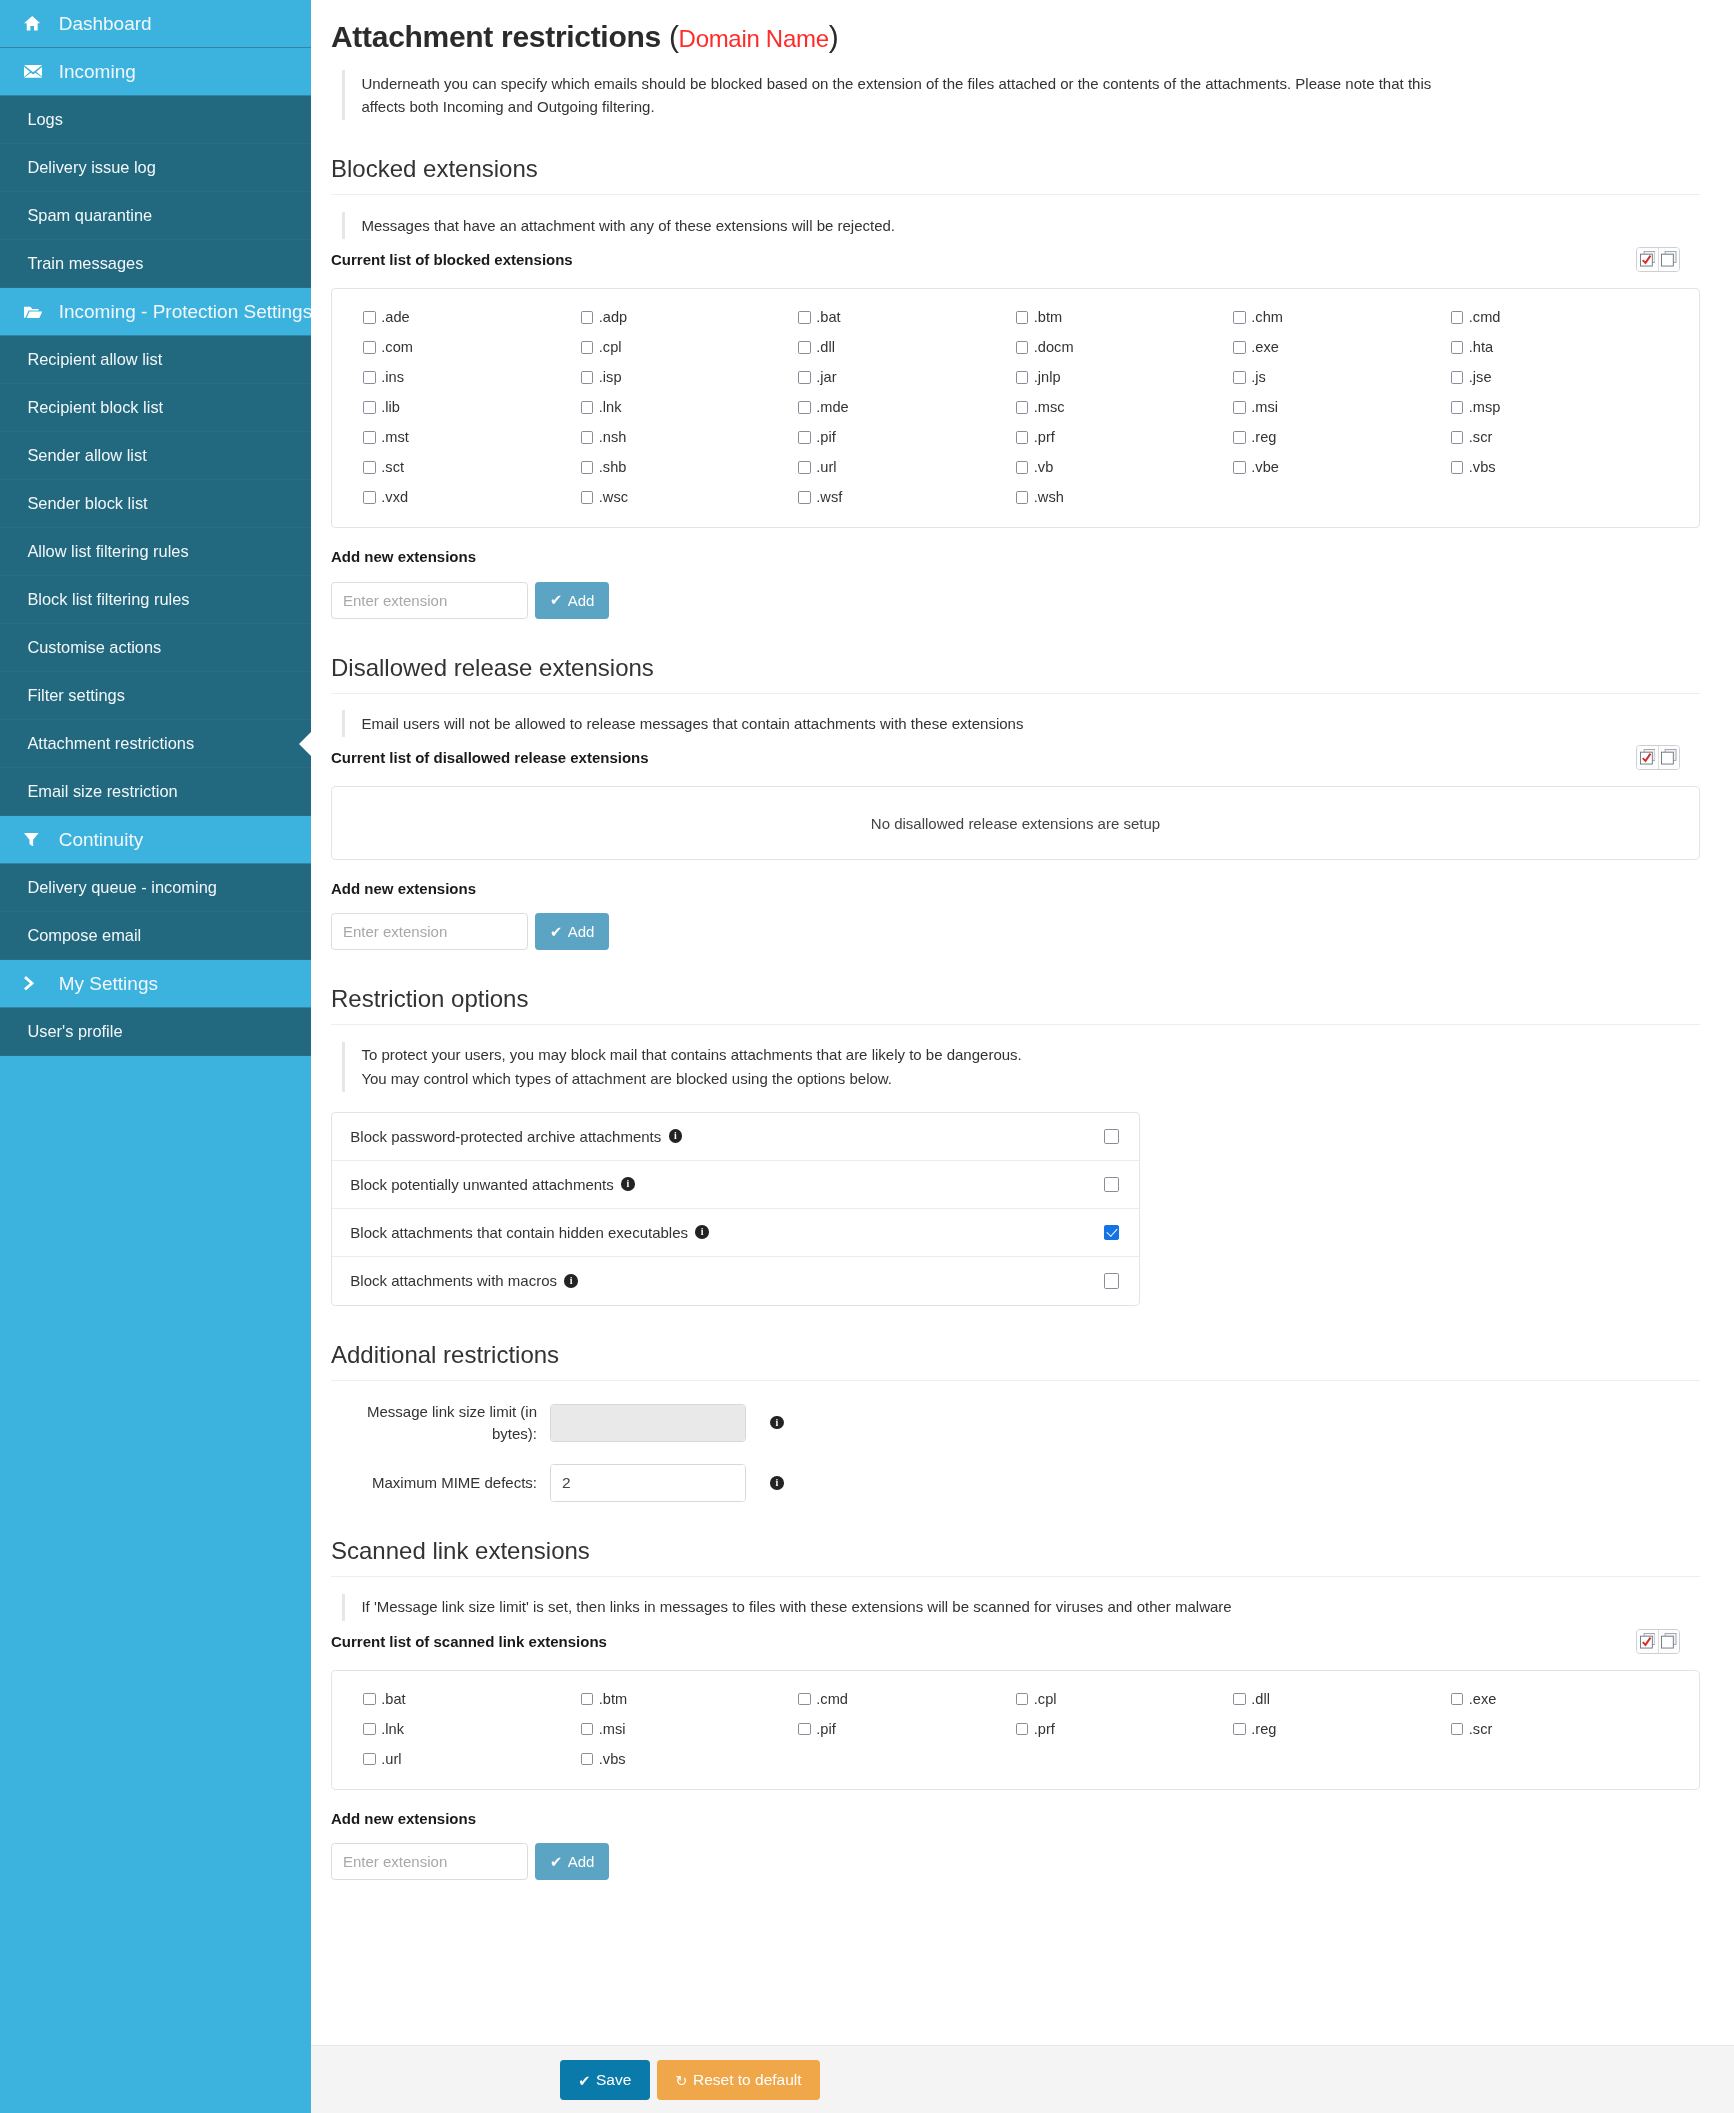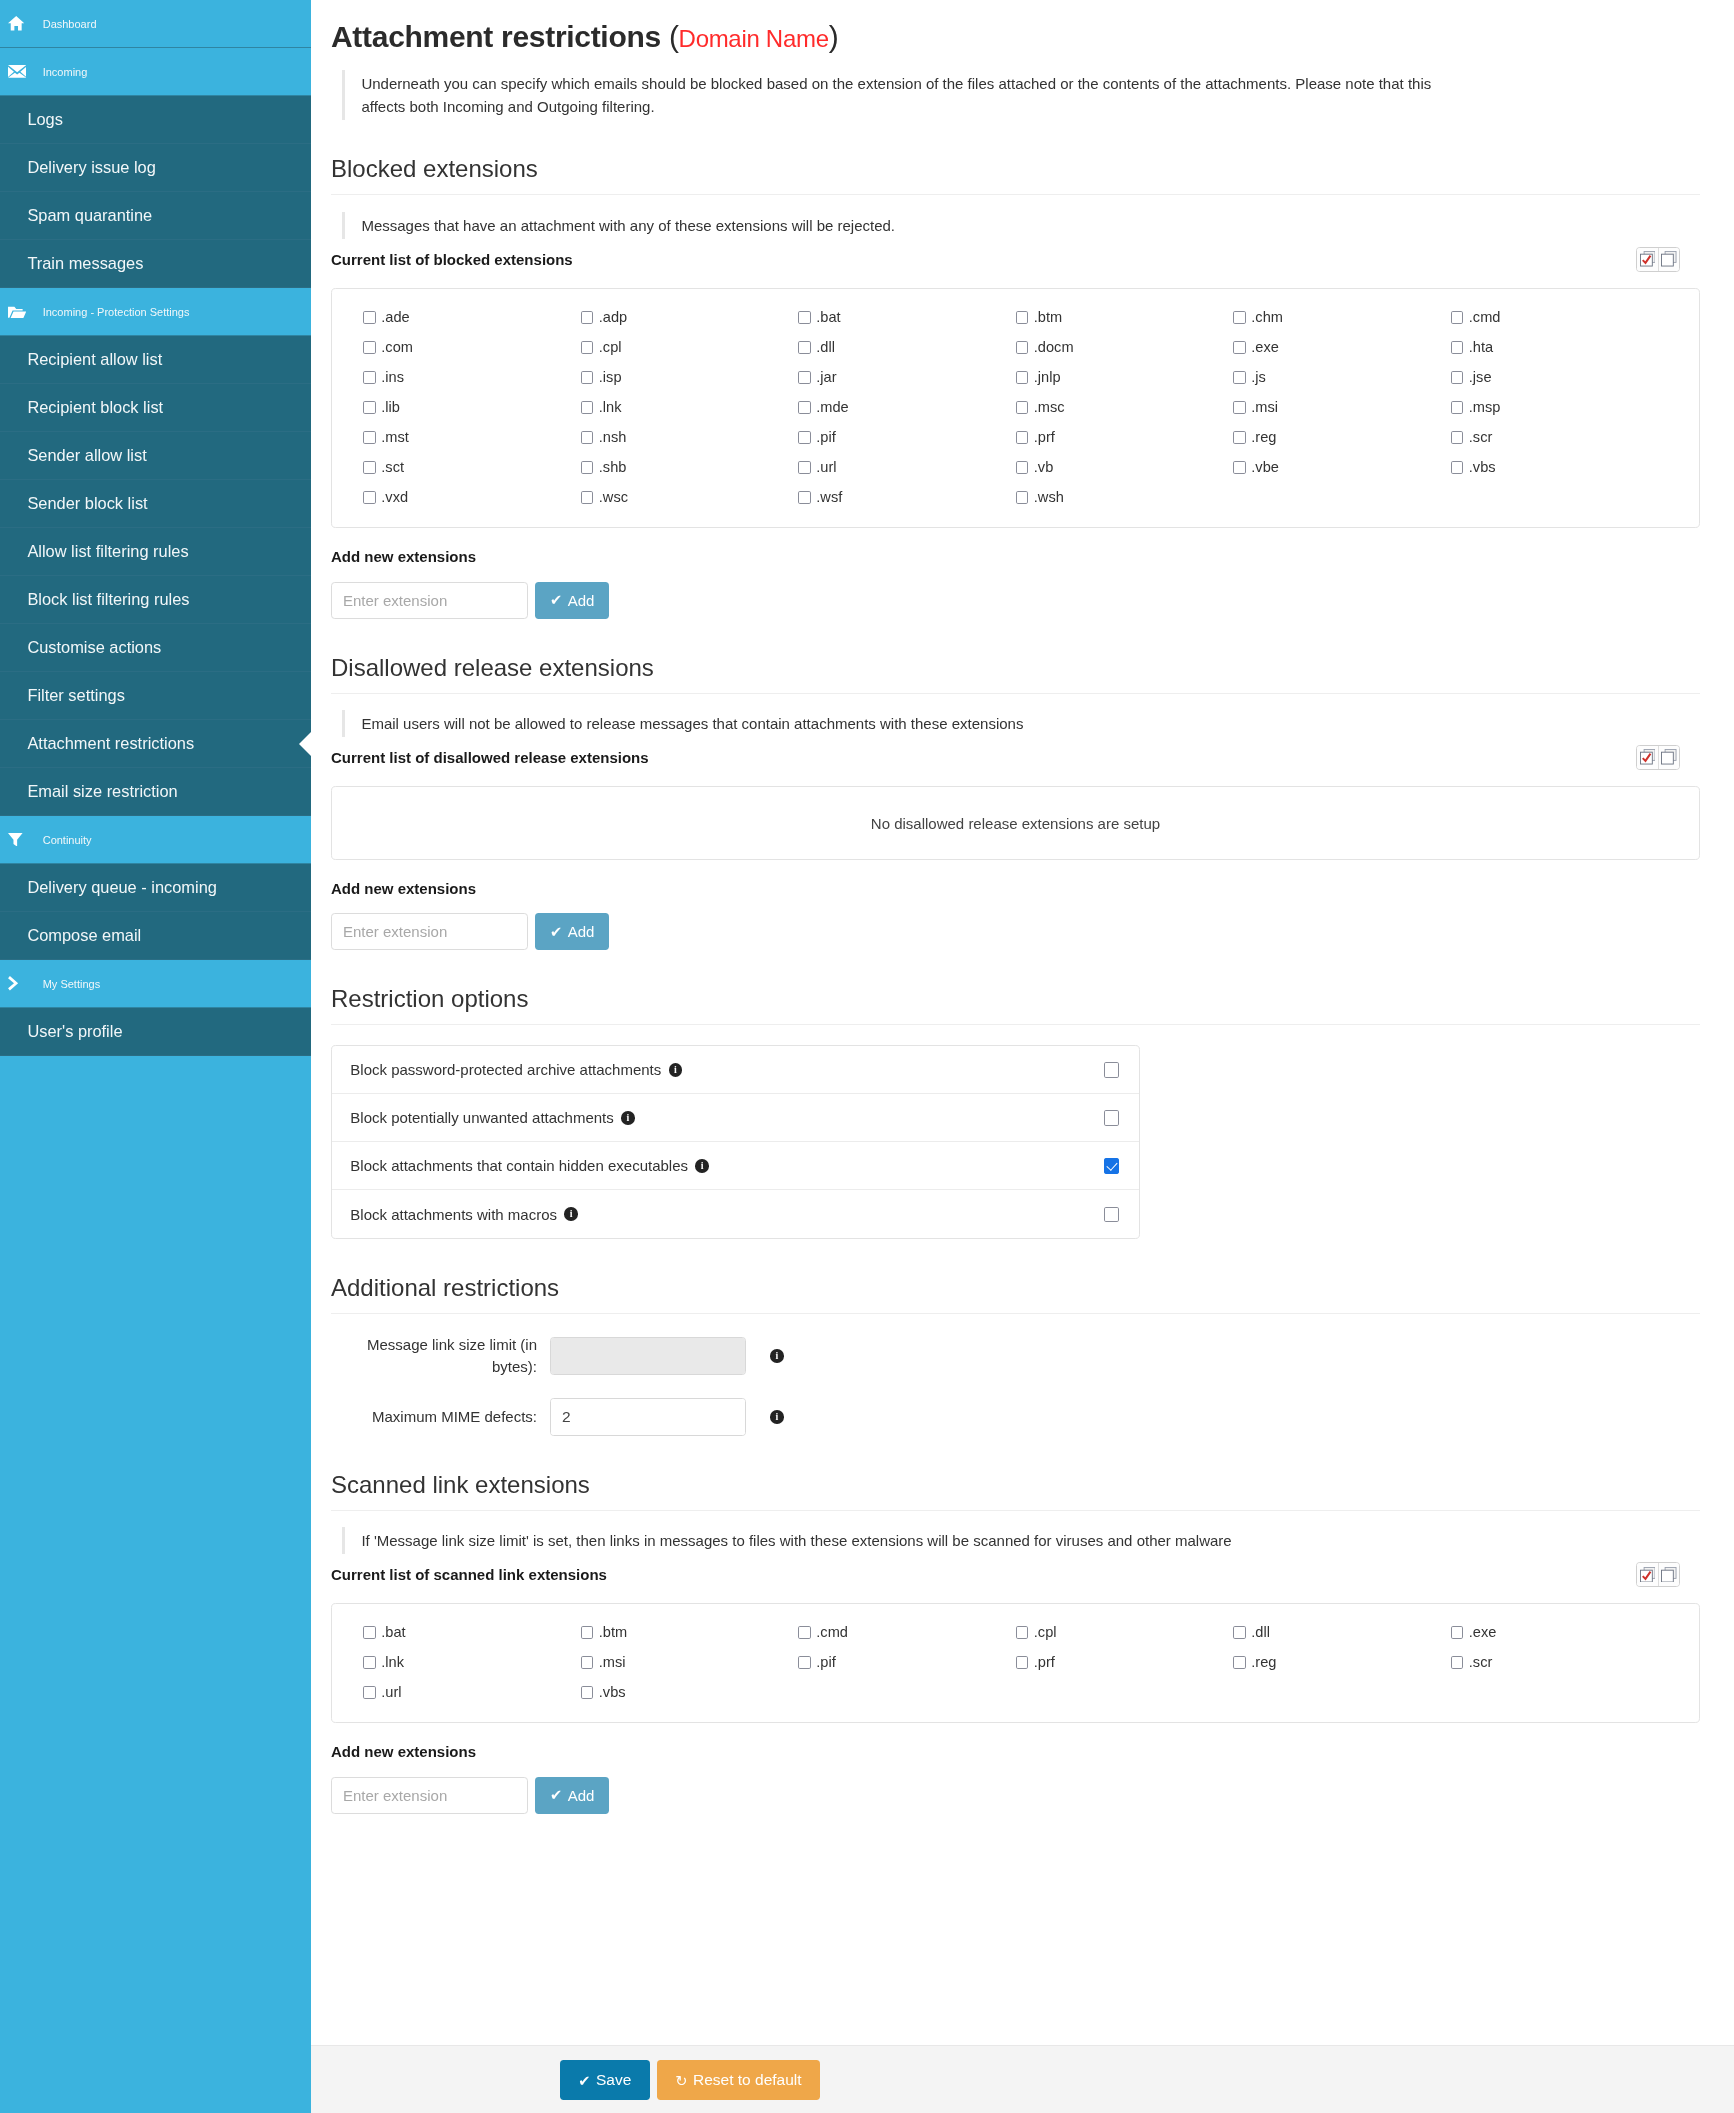--- a/index.html
+++ b/index.html
@@ -17,23 +17,23 @@
     left: 0; top: 0;
     width: 311px;
     min-height: 2113px;
     background: #3BB3DE;
   }
   .nav-item {
     position: relative;
     height: 48px;
     display: flex;
     align-items: center;
-    padding-left: 8px;
+    padding-left: 24px;
     color: #f2f7f9;
-    font-size: 11px;
+    font-size: 19px;
     border-bottom: 0.9px solid #2b6d84;
     cursor: pointer;
     white-space: nowrap;
   }
   .nav-item.group {
     background: #3BB3DE;
     border-bottom: 0.9px solid #2f85a2;
   }
   .nav-item.sub {
     background: #22697f;
@@ -656,20 +656,24 @@
     <div class="sub-head">Add new extensions</div>
     <div class="add-row">
       <input class="ext-input" type="text" placeholder="Enter extension" style="">
       <button class="btn btn-add">
         <span class="tick">✔</span>
           <span>Add</span>
       </button>
     </div>
 
     <h2 class="section">Restriction options</h2>
+    <div class="note">
+      <div>To protect your users, you may block mail that contains attachments that are likely to be dangerous.</div>
+      <div>You may control which types of attachment are blocked using the options below.</div>
+    </div>
 
     <div class="opt-list" id="opt-list">
         <div class="opt-row">
           <span class="opt-label">
             <span>Block password-protected archive attachments</span>
             <span class="info-ico">i</span>
           </span>
           <span class="cbox-lg"></span>
         </div>
         <div class="opt-row">

